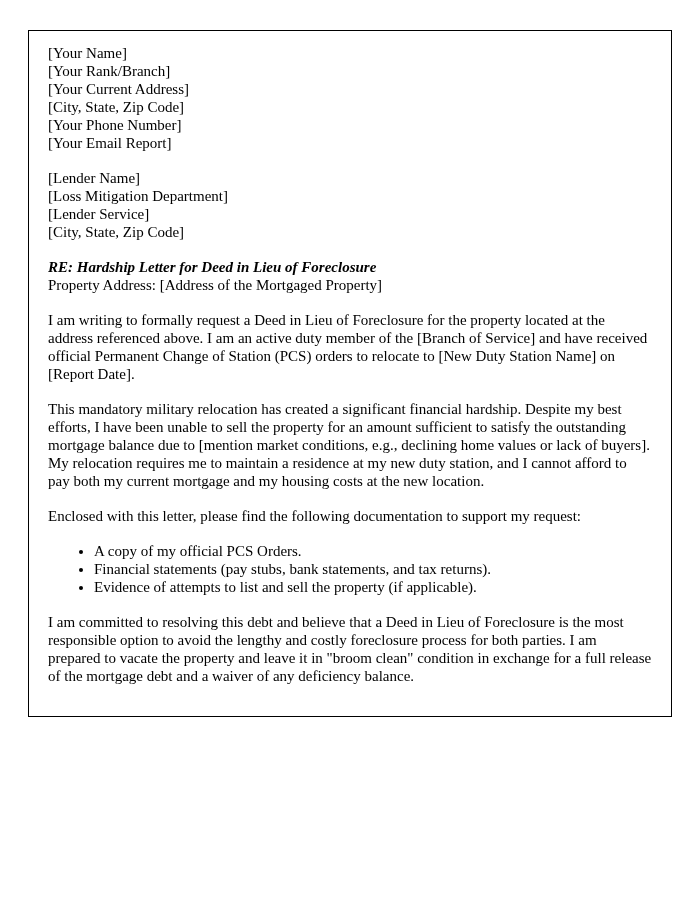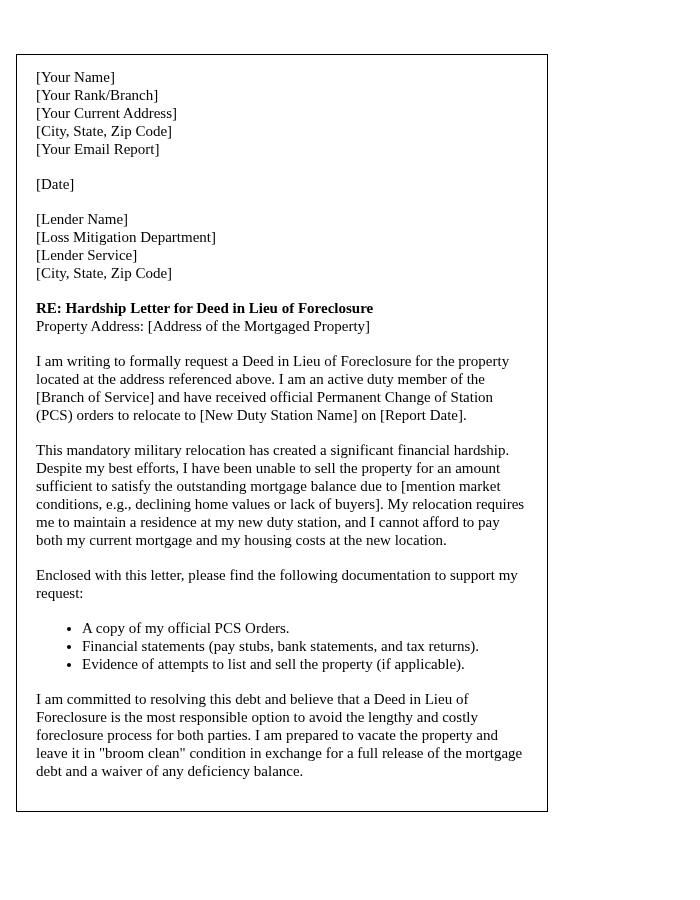--- a/index.html
+++ b/index.html
@@ -13,39 +13,39 @@
     background: #ffffff;
     position: relative;
     font-family: "Liberation Serif", "DejaVu Serif", serif;
     font-size: 15px;
     line-height: 18px;
     color: #000000;
   }
   .page {
     position: absolute;
     top: 30px;
-    left: 16px;
-    width: 532px;
+    left: 28px;
+    width: 644px;
     box-sizing: border-box;
     border: 1px solid #000000;
     padding: 13px 19px 14px 19px;
     background: #ffffff;
-    margin-top: 24px;
   }
   .block {
     margin: 0 0 17px 0;
   }
   .block:last-child {
     margin-bottom: 0;
   }
   .line {
     white-space: pre-wrap;
   }
   .subject {
     font-weight: bold;
+    font-style: italic;
   }
   p.para {
     margin: 0 0 17px 0;
   }
   ul.enclosures {
     margin: 0 0 17px 0;
     padding: 0 0 0 46px;
     list-style-type: disc;
   }
   ul.enclosures li {
@@ -57,26 +57,24 @@
 <body>
 
 <div class="canvas">
   <div class="page">
 
     <div class="block">
       <div class="line">[Your Name]</div>
       <div class="line">[Your Rank/Branch]</div>
       <div class="line">[Your Current Address]</div>
       <div class="line">[City, State, Zip Code]</div>
+      <div class="line">[Your Phone Number]</div>
       <div class="line">[Your Email Report]</div>
     </div>
 
-    <div class="block">
-      <div class="line">[Date]</div>
-    </div>
 
     <div class="block">
       <div class="line">[Lender Name]</div>
       <div class="line">[Loss Mitigation Department]</div>
       <div class="line">[Lender Service]</div>
       <div class="line">[City, State, Zip Code]</div>
     </div>
 
     <div class="block">
       <div class="line subject">RE: Hardship Letter for Deed in Lieu of Foreclosure</div>

